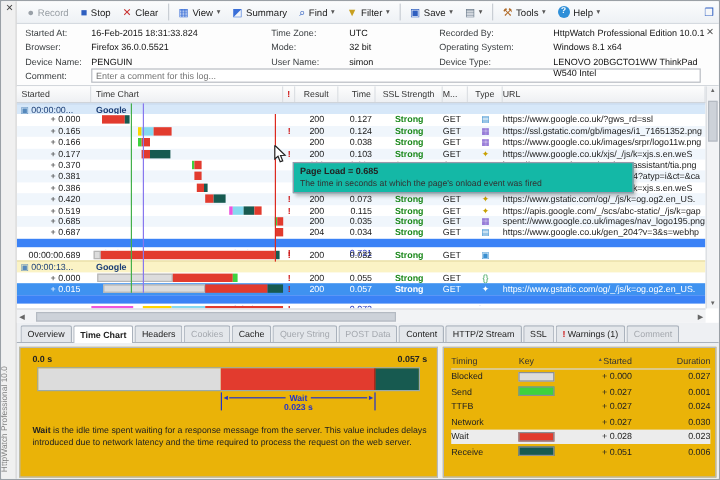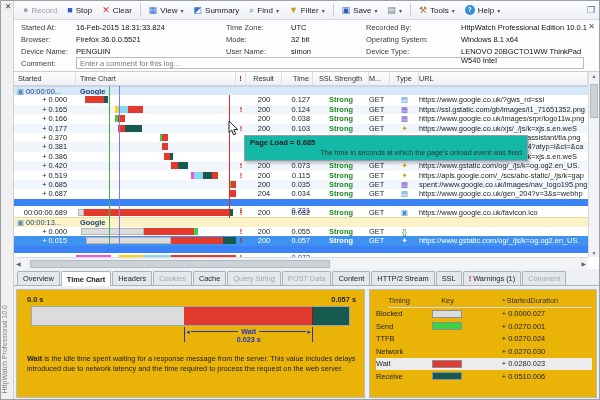--- a/index.html
+++ b/index.html
@@ -68,21 +68,21 @@
   .vthumb { position:absolute; left:1px; right:1px; top:12px; height:34px; background:#cdd2d9; border:1px solid #b4bac2; }
   .varrow-up { position:absolute; top:1px; left:0; right:0; }
   .varrow-down { position:absolute; bottom:1px; left:0; right:0; }
   .hscroll { position:absolute; left:0; right:11px; bottom:0; height:12px; background:#f2f3f5; border-top:1px solid #d8dbe0; font-size:6px; color:#666; }
   .hthumb { position:absolute; left:16px; width:300px; top:2px; height:8px; background:#cdd2d9; border:1px solid #b4bac2; }
   .harrow-l { position:absolute; left:2px; top:2px; }
   .harrow-r { position:absolute; right:2px; top:2px; }
 
   .tooltip { position:absolute; left:230px; top:63px; width:284px; background:#14b8a6; border:1px solid #99a; box-shadow:2px 2px 3px rgba(0,0,0,.25); padding:2px 5px 3px; z-index:30; }
   .tt-title { font-size:7.5px; font-weight:bold; color:#222; }
-  .tt-body { font-size:7.2px; color:#333; margin-top:1px;text-align:right; }
+  .tt-body { font-size:7.2px; color:#333; margin-top:1px; }
   .cursor { position:absolute; left:214px; top:49px; z-index:40; }
 
   
   .tabsrow { position:absolute; left:0; top:268px; right:0; height:17px; background:#eef0f3; border-bottom:1px solid #aab2bc; display:flex; align-items:flex-end; padding-left:3px; font-size:7.4px; }
   .tab { border:1px solid #aab2bc; border-bottom:none; background:#e4e7eb; padding:2px 5px 2px; margin-right:1px; color:#222; border-radius:2px 2px 0 0; white-space:nowrap; }
   .tab.active { background:#fff; font-weight:bold; position:relative; padding-top:3px; margin-bottom:-1px; }
   .tab.dis { color:#a4a8ae; }
   .tab .warn-mark { margin-right:2px; }
 
   
@@ -98,26 +98,26 @@
   .measure { position:absolute; top:21px; height:15px; border-left:1px solid #2233cc; border-right:1px solid #2233cc; color:#2233cc; }
   .m-line { display:flex; align-items:center; height:9px; font-size:7.2px; font-weight:bold; }
   .m-line .ln { flex:1; border-top:1px solid #2233cc; }
   .m-arr { font-size:6px; line-height:6px; }
   .m-lab { padding:0 3px; }
   .m-val { text-align:center; font-size:7.2px; font-weight:bold; margin-top:-1px; }
   .d-desc { position:absolute; left:10px; right:8px; top:64px; font-size:7.3px; line-height:1.4; color:#222; }
 
   .t-table { position:absolute; left:6px; top:5px; right:4px; font-size:7.4px; }
   .t-row { display:flex; height:12.5px; align-items:center; }
-  .t-row.hdr { color:#333; border-bottom:1px solid #d5d8dc;margin-left:12px; }
+  .t-row.hdr { color:#333; border-bottom:1px solid #d5d8dc; }
   .t-row.hl { background:#ececec; }
   .t-name { width:62px; }
   .t-key { width:52px; }
   .t-start { width:52px; text-align:right; }
-  .t-dur { width:72px; }
+  .t-dur { width:72px; text-align:right; }
   .swatch { width:30px; height:8px; border:1px solid #8a8f95; }
   .sort-ic { font-size:5px; vertical-align:top; color:#555; }
 </style>
 </head>
 <body>
 
 <div id="app">
   <div class="left-strip">
     <div class="win-close">✕</div>
     <div class="vtext">HttpWatch Professional 10.0</div>
@@ -404,21 +404,20 @@
               <div class="seg k-gray" style="left: 2px; width: 6px; background: rgb(220, 220, 220);"></div>
               <div class="seg k-red" style="left: 8px; width: 145px; background: rgb(226, 59, 46);"></div>
               <div class="seg k-teal" style="left: 153px; width: 4px; background: rgb(23, 90, 80);"></div>
             </div>
             <div class="c-warn warn-mark">!</div>
             <div class="c-result">200</div>
             <div class="c-time">0.032</div>
             <div class="c-ssl ssl-strong">Strong</div>
             <div class="c-meth">GET</div>
             <div class="c-type" style="color: rgb(58, 143, 208);">▣</div>
-            <div class="c-url">https://www.google.co.uk/favicon.ico</div>
           </div>
           <div class="grow page-yellow">
             <div class="c-started page-start"><span style="color: rgb(85, 136, 187);">▣ </span><span>00:00:13...</span></div>
             <div class="c-chart"><span class="page-label">Google</span></div>
             <div class="c-warn"></div>
             <div class="c-result"></div>
             <div class="c-time"></div>
             <div class="c-ssl"></div>
             <div class="c-meth"></div>
             <div class="c-type"></div>

